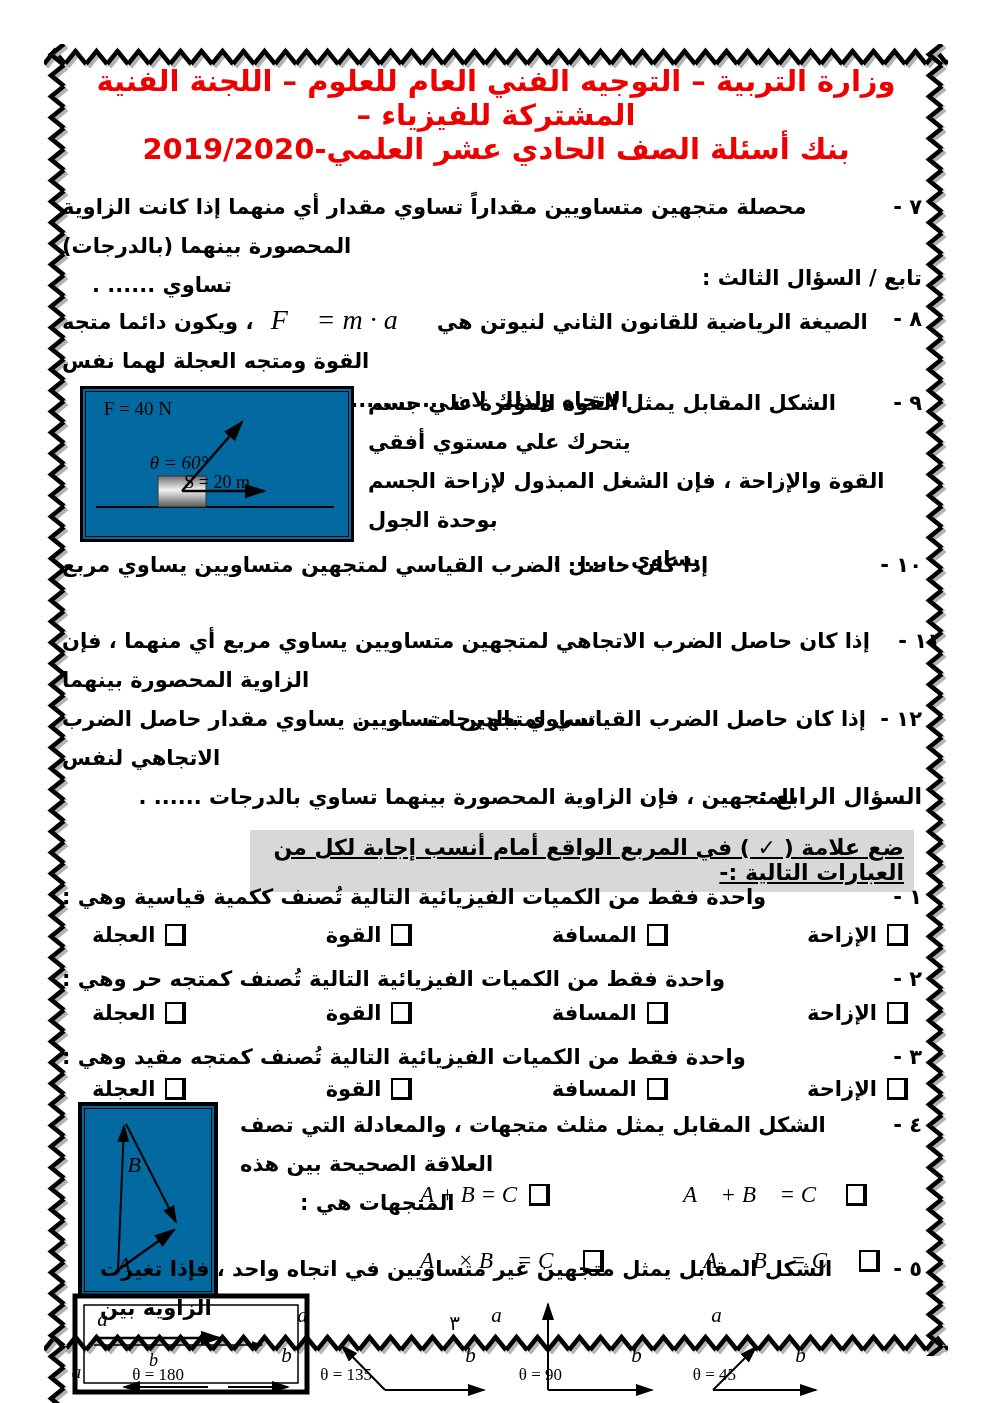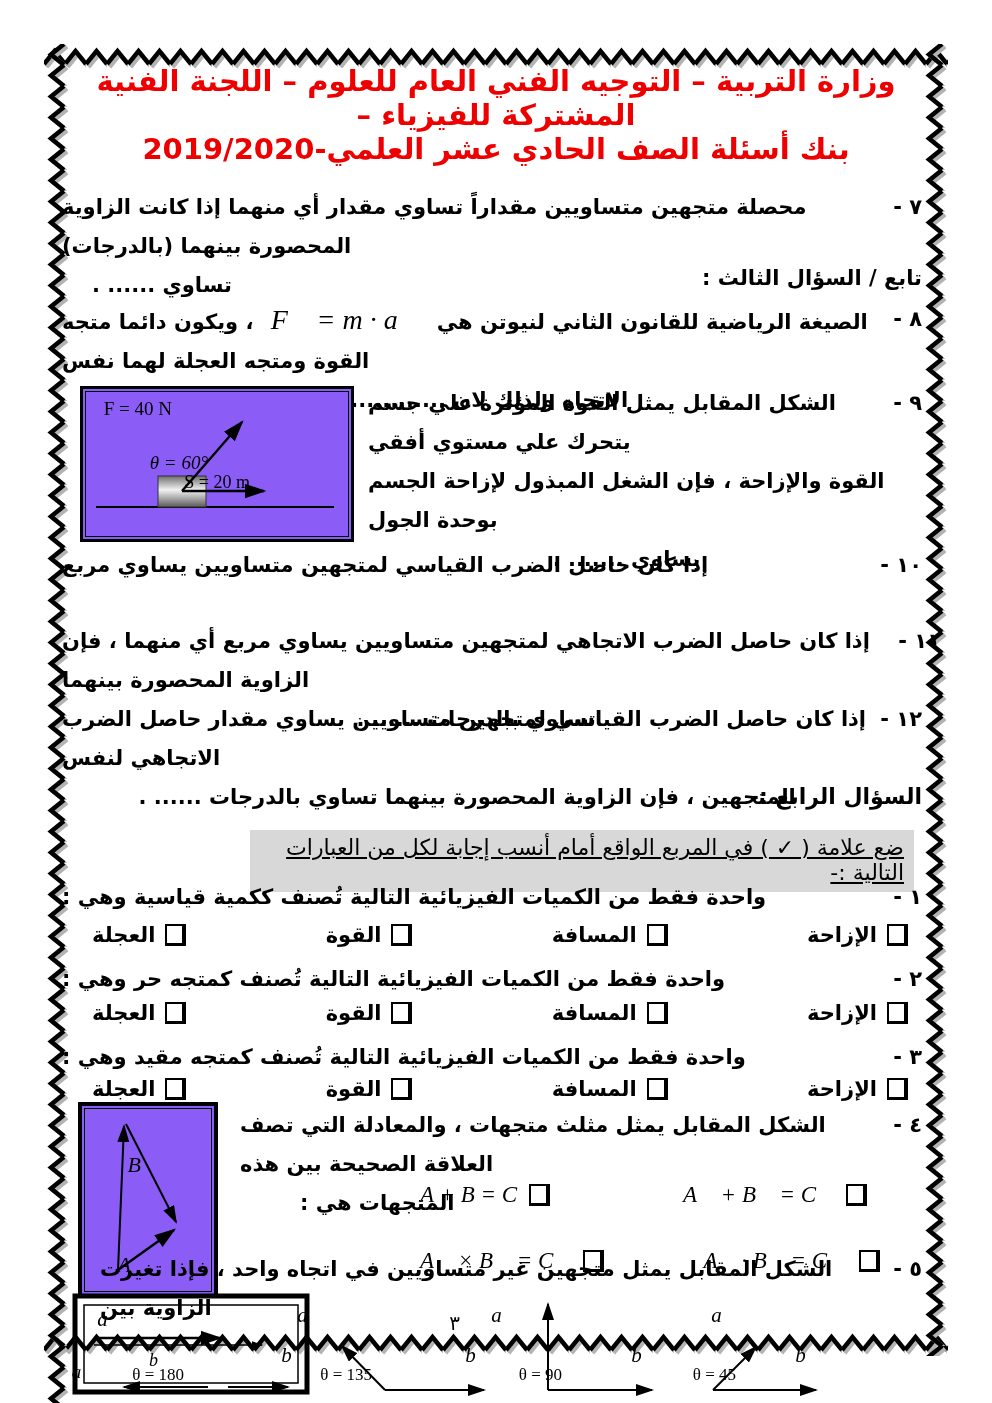--- a/index.html
+++ b/index.html
@@ -15,36 +15,36 @@
   .q .num{white-space:nowrap;}
   .q .body{flex:1;}
   .line{text-align:left;}
   .line.center{text-align:center;}
   .heading{position:absolute;font-size:21px;font-weight:700;}
   .heading .ul{}
   .math{direction:ltr;unicode-bidi:isolate;font-family:"Liberation Serif","DejaVu Serif",serif;
         font-style:italic;font-weight:400;}
   
   .instr{position:absolute;background:#d8d8d8;padding:5px 10px 7px 10px;
-         font-size:22px;font-weight:400;text-align:right;}
+         font-size:22px;font-weight:700;text-align:right;}
   .instr .ul{text-decoration:underline;}
   
   .opts{position:absolute;left:62px;right:62px;display:flex;justify-content:space-between;
         padding:0 22px 0 30px;font-size:21px;font-weight:700;line-height:26px;}
   .opt{display:flex;align-items:center;gap:10px;}
   .cb{display:inline-block;width:15px;height:17px;background:#fff;border:2px solid #000;
       border-right-width:4px;border-bottom-width:3px;}
   
   .eqs{position:absolute;direction:ltr;display:grid;grid-template-columns:1fr 1fr;
        row-gap:8px;column-gap:10px;font-size:23px;gap:40px;}
   .eq{display:flex;align-items:center;gap:12px;justify-content:flex-start;}
   .eq .t{font-family:"Liberation Serif","DejaVu Serif",serif;font-style:italic;}
   .eq:nth-child(2){justify-content:center;}
   
-  .figbox{position:absolute;border:3px solid #000;background:#8b5cf6;}
+  .figbox{position:absolute;border:3px solid #000;background:#0369a1;}
   .figbox .inner{position:absolute;inset:2px;border:1px solid #000;}
   svg text{font-family:"Liberation Serif","DejaVu Serif",serif;}
 </style>
 </head>
 <body>
 
 <div class="page">
 
   <svg width="0" height="0" style="position:absolute">
     <defs>

